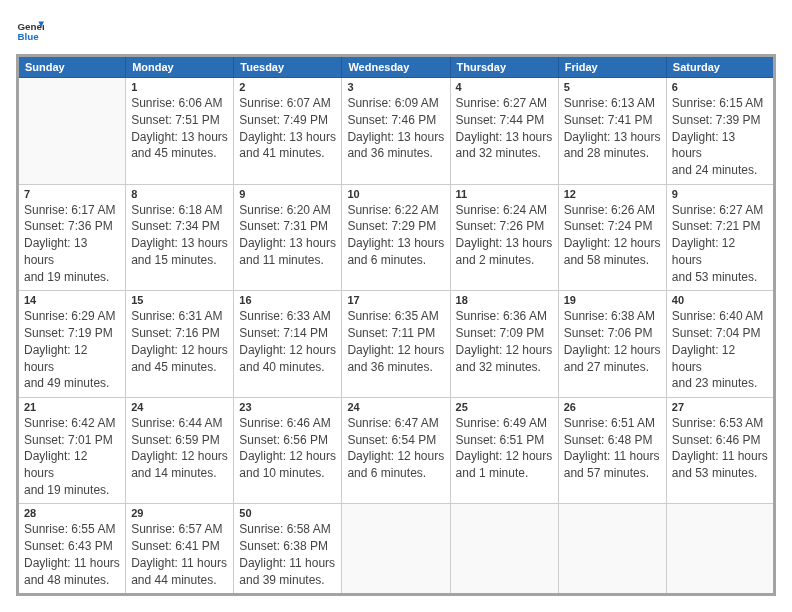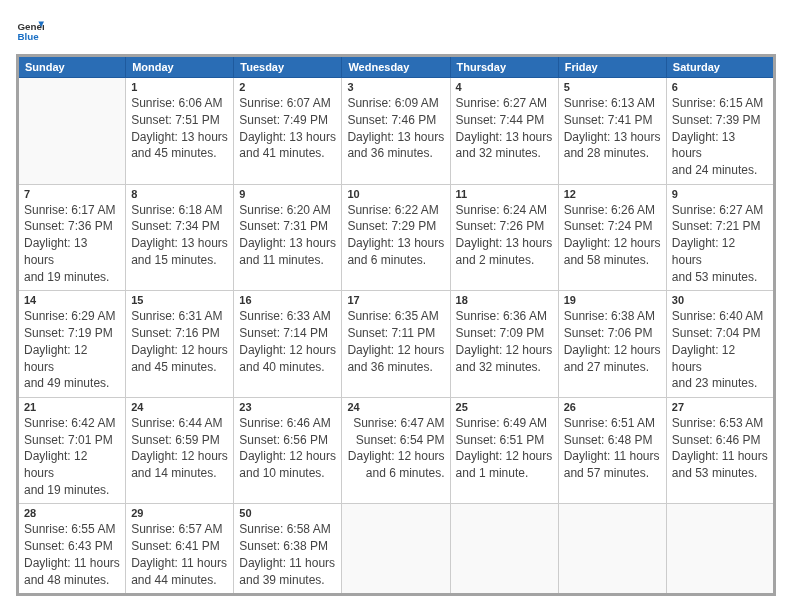--- a/index.html
+++ b/index.html
@@ -257,21 +257,21 @@
 and 32 minutes.</div>
           </td>
           <td>
             <span class="day-num">19</span>
             <div class="day-info" style="white-space: pre-line;">Sunrise: 6:38 AM
 Sunset: 7:06 PM
 Daylight: 12 hours
 and 27 minutes.</div>
           </td>
           <td>
-            <span class="day-num">30</span>
+            <span class="day-num">40</span>
             <div class="day-info" style="white-space: pre-line;">Sunrise: 6:40 AM
 Sunset: 7:04 PM
 Daylight: 12 hours
 and 23 minutes.</div>
           </td>
         </tr>
         <tr class="week-row">
           <td>
             <span class="day-num">21</span>
             <div class="day-info" style="white-space: pre-line;">Sunrise: 6:42 AM
@@ -288,21 +288,21 @@
           </td>
           <td>
             <span class="day-num">23</span>
             <div class="day-info" style="white-space: pre-line;">Sunrise: 6:46 AM
 Sunset: 6:56 PM
 Daylight: 12 hours
 and 10 minutes.</div>
           </td>
           <td>
             <span class="day-num">24</span>
-            <div class="day-info" style="white-space: pre-line; text-align: right;">Sunrise: 6:47 AM
+            <div class="day-info" style="white-space: pre-line;">Sunrise: 6:47 AM
 Sunset: 6:54 PM
 Daylight: 12 hours
 and 6 minutes.</div>
           </td>
           <td>
             <span class="day-num">25</span>
             <div class="day-info" style="white-space: pre-line;">Sunrise: 6:49 AM
 Sunset: 6:51 PM
 Daylight: 12 hours
 and 1 minute.</div>

